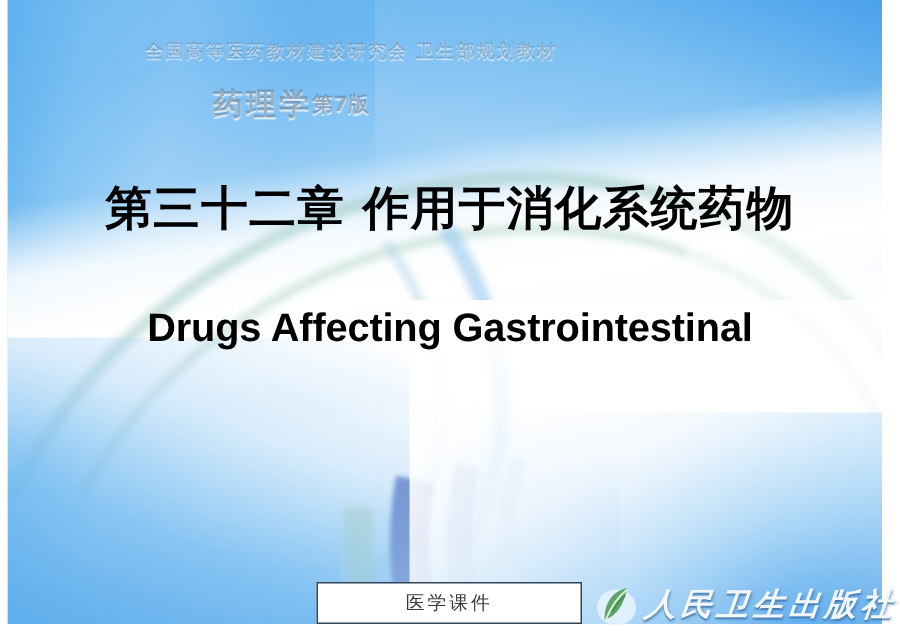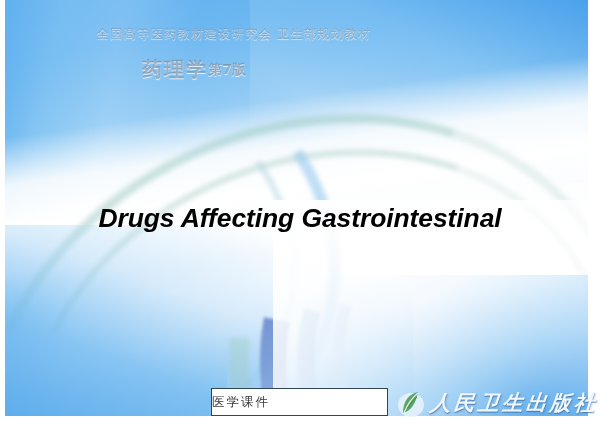--- a/index.html
+++ b/index.html
@@ -260,35 +260,35 @@
     position: absolute;
     left: 42px; top: 200px;
     width: 516px;
     text-align: center;
     font-size: 26.5px;
     font-weight: 700;
     color: #000000;
     line-height: 1.42;
     letter-spacing: -0.1px;
     font-family: "Liberation Sans", sans-serif;
-    font-style: italic;
   }
 
   
   .label-box {
     position: absolute;
     left: 211px;
     top: 388px;
     width: 177px;
     height: 28px;
     background: #ffffff;
     border: 1.6px solid #2f4558;
     box-sizing: border-box;
     display: flex;
     align-items: center;
+    justify-content: center;
   }
   .label-box-text {
     font-size: 12.5px;
     color: #3a3a3a;
     letter-spacing: 2px;
     font-family: "DejaVu Sans", sans-serif;
   }
 
   
   .publisher {
@@ -352,20 +352,21 @@
   </div>
 
   <div class="content">
 
     <div class="series-line">全国高等医药教材建设研究会  卫生部规划教材</div>
 
     <div class="book-title">
       <span>药理学</span><span class="edition">第7版</span>
     </div>
 
+    <div class="chapter-title">第三十二章  作用于消化系统药物</div>
 
     <div class="en-title">
       <div>Drugs Affecting Gastrointestinal</div>
     </div>
 
     <div class="label-box">
       <span class="label-box-text">医学课件</span>
     </div>
 
     <div class="publisher">

